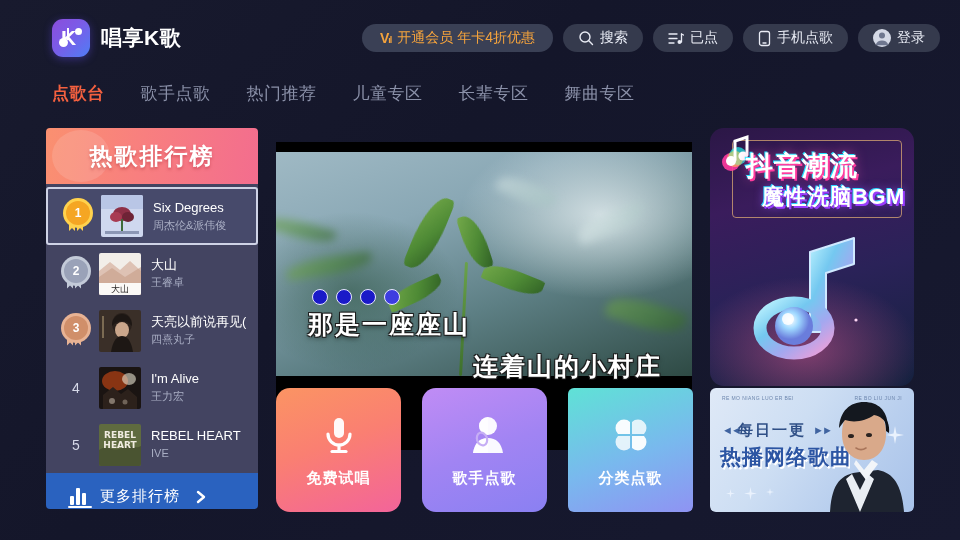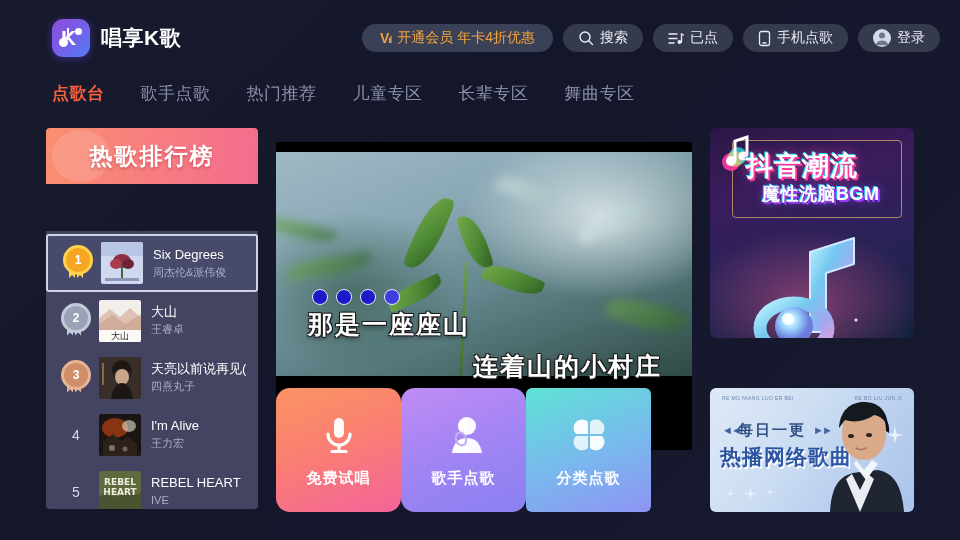--- a/index.html
+++ b/index.html
@@ -84,21 +84,21 @@
     font-size: 17px; color: #8a90a8; letter-spacing: .5px;
     padding: 2px 0;
   }
   .nav-tab.active { color: #f4603f; font-weight: 700; }
 
   
   .rank-panel {
     position: absolute; left: 46px; top: 128px;
     width: 212px; height: 381px;
     border-radius: 4px; overflow: hidden;
-    display: flex; flex-direction: column; gap: 47px;
+    display: flex; flex-direction: column;
   }
   .rank-header {
     height: 56px; flex: none;
     background: linear-gradient(100deg, #fa9070 0%, #f87f7f 45%, #f36d8e 100%);
     position: relative;
     display: flex; align-items: center; justify-content: center;
   }
   .rank-header::before {
     content: ""; position: absolute; left: 6px; top: 2px;
     width: 58px; height: 52px; border-radius: 50%;
@@ -230,22 +230,22 @@
     text-shadow: 1px 1px 0 #1c1c1c, -1px -1px 0 #1c1c1c, 1px -1px 0 #1c1c1c,
                  -1px 1px 0 #1c1c1c, 0 2px 5px rgba(0,0,0,.6);
     white-space: nowrap;
   }
   .lyric-1 { left: 32px; top: 166px; }
   .lyric-2 { right: 30px; top: 208px; }
 
   
   .promo-douyin {
     position: absolute; left: 710px; top: 128px;
-    width: 204px; height: 210px;
-    border-radius: 6px; overflow: hidden;
+    width: 204px; height: 258px;
+    border-radius: 14px; overflow: hidden;
     background: linear-gradient(165deg, #2b1746 0%, #3a1c5c 28%, #2a2258 58%, #15213f 100%);
   }
   .promo-glow {
     position: absolute; left: -20px; bottom: -40px;
     width: 230px; height: 150px; border-radius: 50%;
     background: radial-gradient(ellipse at center, rgba(208,86,140,.55), rgba(208,86,140,0) 70%);
   }
   .promo-frame {
     position: absolute; left: 22px; top: 12px;
     width: 170px; height: 78px;
@@ -256,34 +256,34 @@
     position: absolute; left: 8px; top: 4px; width: 40px; height: 42px;
   }
   .promo-t1 {
     position: absolute; left: 36px; top: 20px;
     font-size: 27px; font-weight: 700; color: #fff;
     letter-spacing: 1px;
     text-shadow: 2px 2px 0 #ff3b9e, -1px -1px 0 #20e3ff, 0 0 12px rgba(255,90,190,.7);
   }
   .promo-t2 {
     position: absolute; left: 44px; top: 54px;
-    font-size: 18px; font-weight: 700; color: #fff;
+    font-size: 22px; font-weight: 700; color: #fff;
     letter-spacing: .5px;
     text-shadow: 2px 2px 0 #9a3cff, -1px -1px 0 #2fd8ff, 0 0 10px rgba(150,90,255,.8);
     padding-left: 8px;
   }
   .promo-3dnote {
     position: absolute; left: 42px; top: 100px;
     width: 124px; height: 132px;
   }
 
   
   .cards {
     position: absolute; left: 276px; top: 388px;
-    display: flex; 
+    display: flex; gap: 21px;
   }
   .card {
     width: 125px; height: 124px; border-radius: 14px;
     display: flex; flex-direction: column;
     align-items: center; justify-content: center; gap: 12px;
   }
   .card-label { color: #fff; font-size: 15px; font-weight: 700; letter-spacing: 1px; }
   .card-1 { background: linear-gradient(160deg, #fb9463 0%, #fa7f72 45%, #f3649a 100%); }
   .card-2 { background: linear-gradient(160deg, #c08cf5 0%, #a184f3 50%, #8a80f2 100%); }
   .card-3 { background: linear-gradient(160deg, #5fe2d6 0%, #79b8ee 55%, #8f93f3 100%); border-radius: 6px; }

